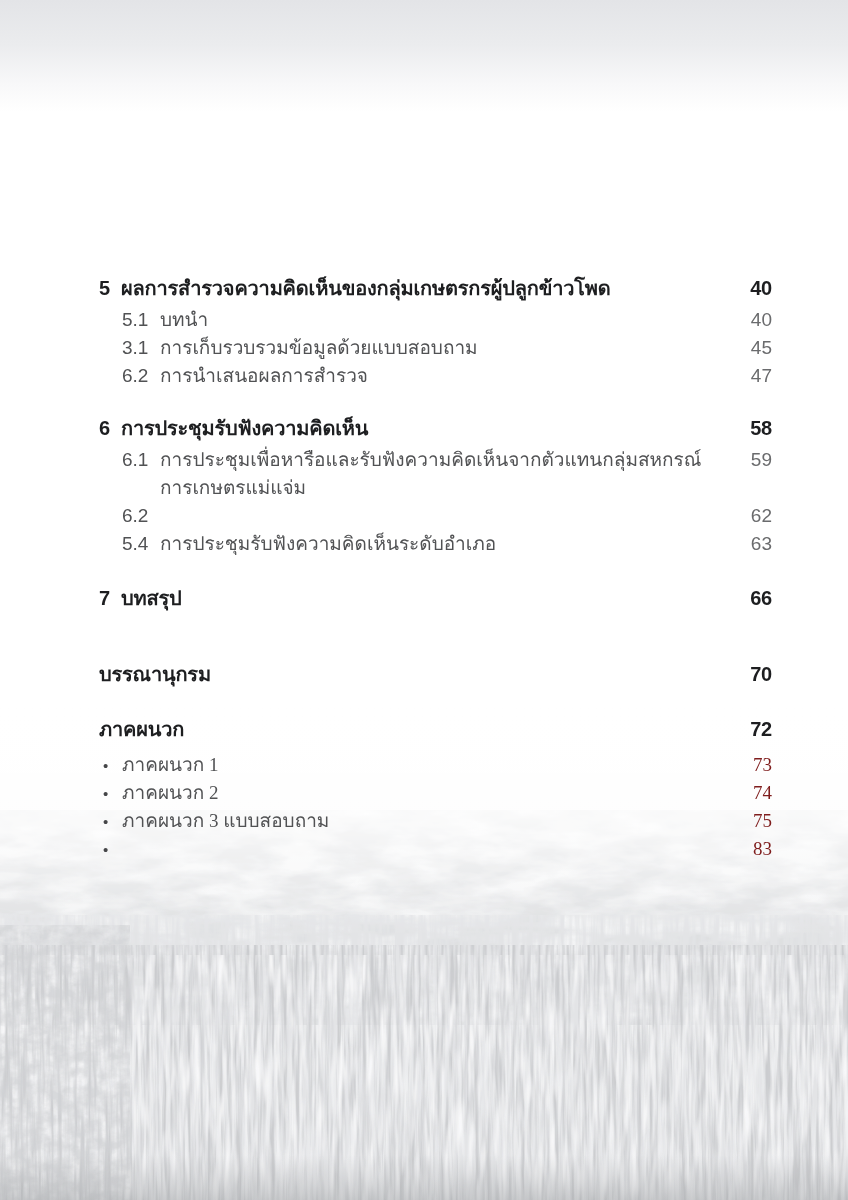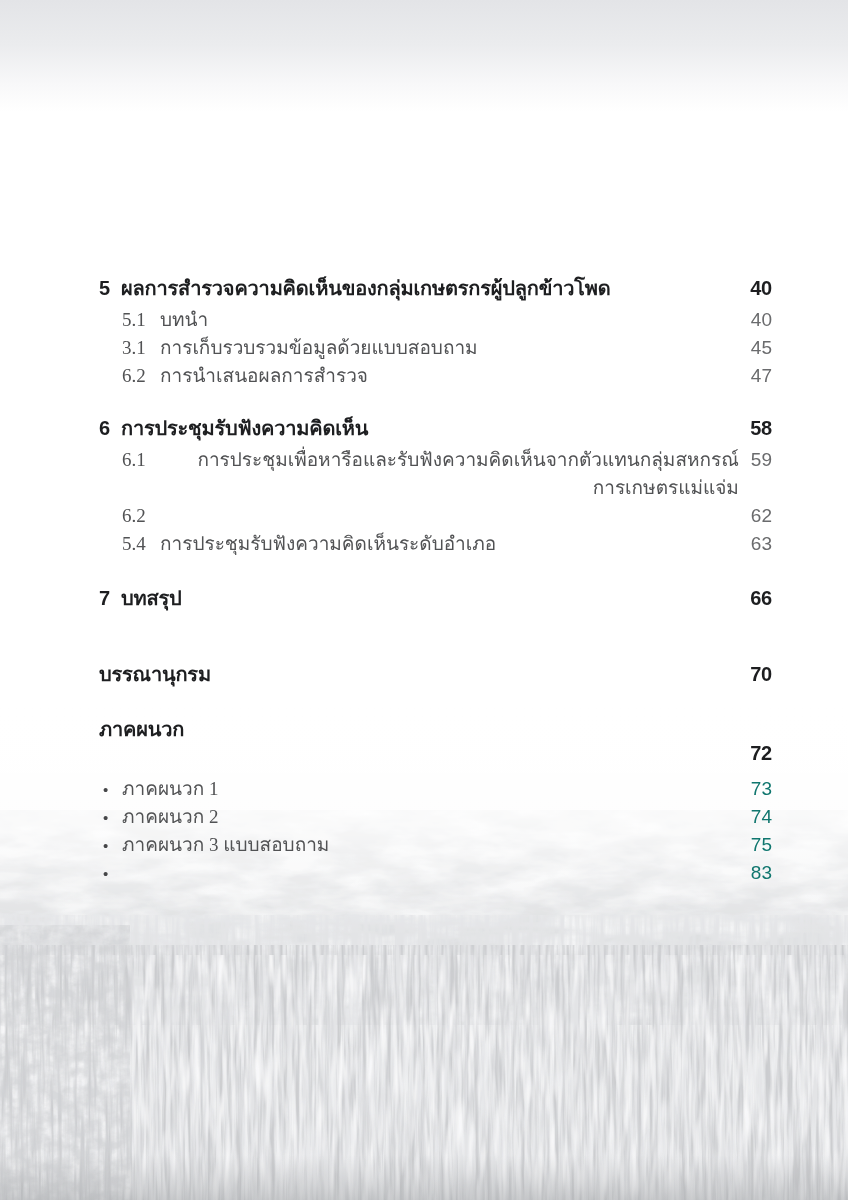--- a/index.html
+++ b/index.html
@@ -40,41 +40,41 @@
   }
   .head .num { min-width: 14px; margin-right: 8px; }
   .head .page-num { color: #1d1e20; }
   .sub {
     font-size: 19px;
     line-height: 28px;
     color: #515254;
     padding-left: 23px;
     font-family: "Liberation Serif", serif;
   }
-  .sub .num { min-width: 34px; margin-right: 4px; font-family: Liberation Serif, serif; }
+  .sub .num { min-width: 34px; margin-right: 4px; font-family: Liberation Sans, sans-serif; }
   .sub .page-num { color: #6a6b6d; font-family: "Liberation Sans", sans-serif; }
   .mt-sec   { margin-top: 26px; }
   .mt-sec7  { margin-top: 28px; }
   .mt-back0 { margin-top: 52px; }
-  .mt-back1 { margin-top: 31px; flex-direction: column; }
+  .mt-back1 { margin-top: 31px; }
   .mt-sub   { margin-top: 6px; }
   .mt-bul   { margin-top: 10px; }
   .bullet-row {
     font-size: 19px;
     line-height: 27px;
     color: #515254;
     padding-left: 4px;
     font-family: "Liberation Serif", serif;
   }
   .bullet-row .bullet {
     width: 19px; color: #454648; font-size: 15px;
     font-family: "Liberation Sans", sans-serif;
   }
-  .bullet-row .page-num { color: #0f766e; font-family: Liberation Sans, sans-serif; }
-  .title { padding-right: 12px; text-align: right; }
+  .bullet-row .page-num { color: #7f1d1d; font-family: Liberation Serif, serif; }
+  .title { padding-right: 12px; }
   
   .photo {
     position: absolute; left: 0; bottom: 0;
     width: 848px; height: 500px;
     z-index: 1;
   }
   .photo svg { display: block; }
 </style>
 </head>
 <body>

